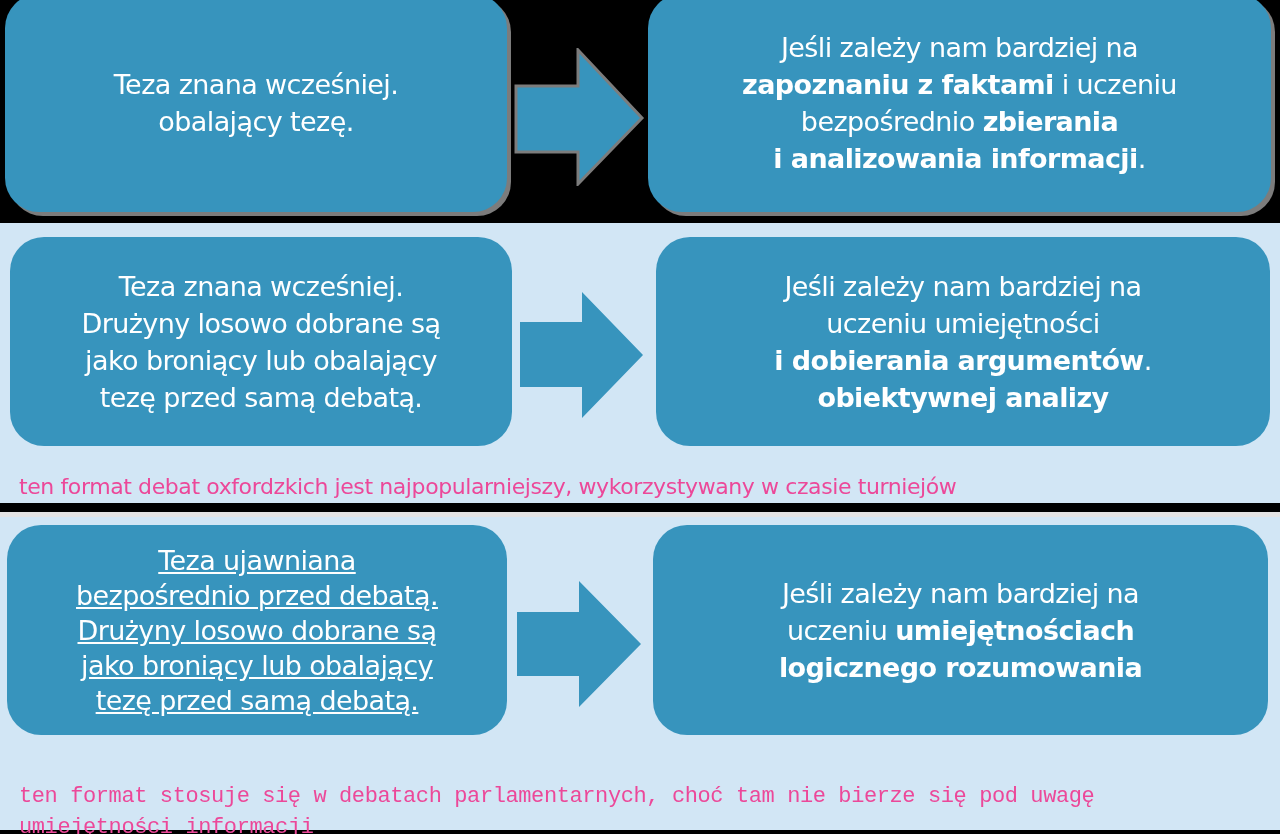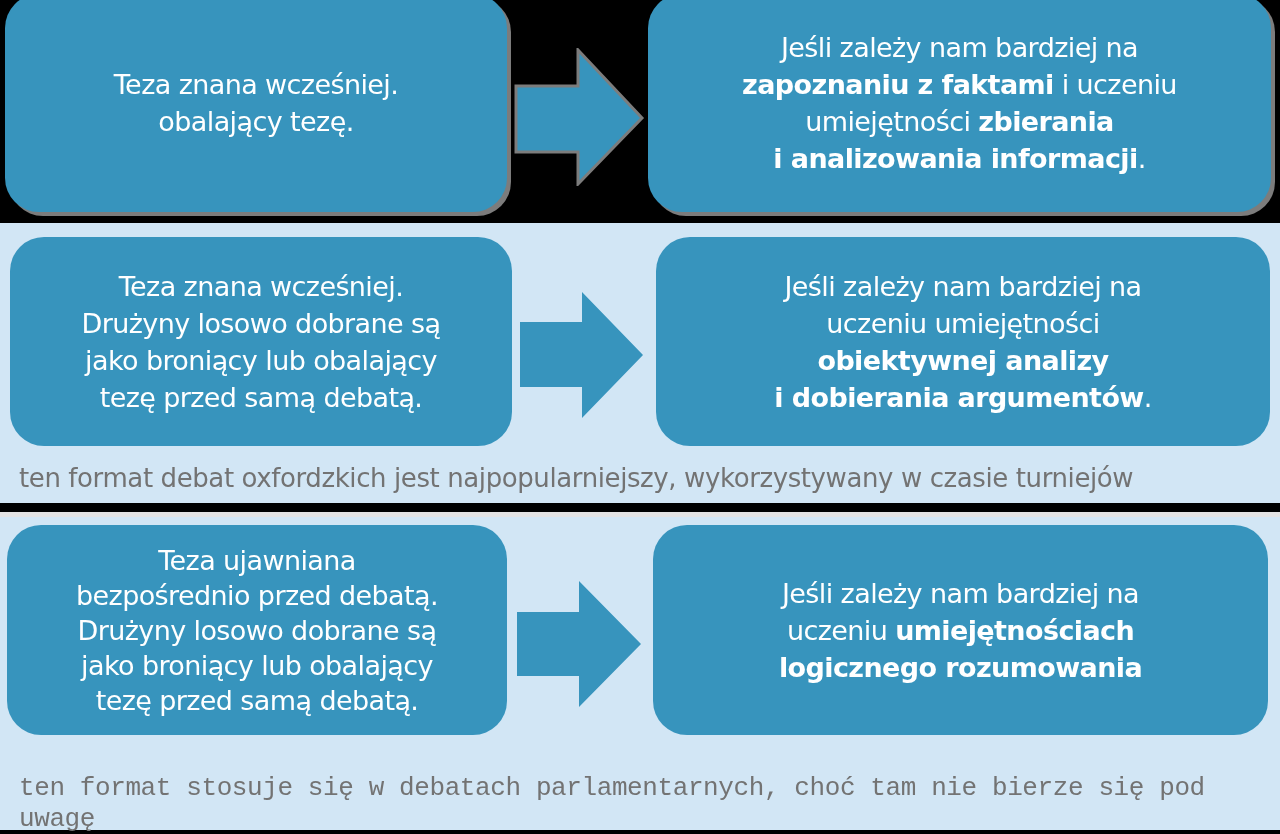--- a/index.html
+++ b/index.html
@@ -22,22 +22,23 @@
     }
     .box.shadowed { box-shadow: 4px 4px 0 #7c7c7c; }
     .box .txt { font-size: 27px; line-height: 37px; letter-spacing: -0.6px; }
     .box .txt b { font-weight: bold; text-align: center; }
 
     .arrow { position: absolute; }
     .arrow svg { display: block; }
 
     .note {
       position: absolute;
-      font-size: 26px; line-height: 31px; color: #737373;
+      font-size: 22px; line-height: 31px; color: #ec4899;
       letter-spacing: -0.4px;
+      margin-top: 8px;
     }
   </style>
 </head>
 <body>
 
 <div class="panel panel-top"></div>
 <div class="panel panel-mid"></div>
 <div class="sep-grey"></div>
 <div class="panel panel-bot"></div>
 
@@ -49,21 +50,21 @@
 </div>
 <div class="arrow" style="left:514px; top:48px;">
   <svg width="132" height="138" viewBox="0 0 132 138">
     <polygon points="2,38 64,38 64,2 128,70 64,136 64,104 2,104" fill="#3794bd" stroke="#7c7c7c" stroke-width="3"></polygon>
   </svg>
 </div>
 <div class="box shadowed" style="left:648px; top:-6px; width:623px; height:218px;">
   <div class="txt">
     <div>Jeśli zależy nam bardziej na</div>
     <div><b>zapoznaniu z faktami</b><span> i uczeniu</span></div>
-    <div><span>umiejętności </span><b>zbierania</b></div>
+    <div><span>bezpośrednio </span><b>zbierania</b></div>
     <div><b>i analizowania informacji</b><span>.</span></div>
   </div>
 </div>
 
 <div class="box" style="left:10px; top:237px; width:502px; height:209px;">
   <div class="txt">
     <div>Teza znana wcześniej.</div>
     <div>Drużyny losowo dobrane są</div>
     <div>jako broniący lub obalający</div>
     <div>tezę przed samą debatą.</div>
@@ -71,27 +72,27 @@
 </div>
 <div class="arrow" style="left:520px; top:292px;">
   <svg width="124" height="126" viewBox="0 0 124 126">
     <polygon points="0,30 62,30 62,0 123,63 62,126 62,95 0,95" fill="#3794bd"></polygon>
   </svg>
 </div>
 <div class="box" style="left:656px; top:237px; width:614px; height:209px;">
   <div class="txt">
     <div>Jeśli zależy nam bardziej na</div>
     <div>uczeniu umiejętności</div>
+    <div><b>i dobierania argumentów</b><span>.</span></div>
     <div><b>obiektywnej analizy</b></div>
-    <div><b>i dobierania argumentów</b><span>.</span></div>
   </div>
 </div>
 <div class="note" style="left:19px; top:463px;">ten format debat oxfordzkich jest najpopularniejszy, wykorzystywany w czasie turniejów</div>
 
-<div class="box" style="left:7px; top:525px; width:500px; height:210px;">
+<div class="box" style="left:7px; top:525px; width:500px; height:210px;text-decoration:underline;">
   <div class="txt" style="line-height:35px;">
     <div>Teza ujawniana</div>
     <div>bezpośrednio przed debatą.</div>
     <div>Drużyny losowo dobrane są</div>
     <div>jako broniący lub obalający</div>
     <div>tezę przed samą debatą.</div>
   </div>
 </div>
 <div class="arrow" style="left:517px; top:581px;">
   <svg width="124" height="126" viewBox="0 0 124 126">

